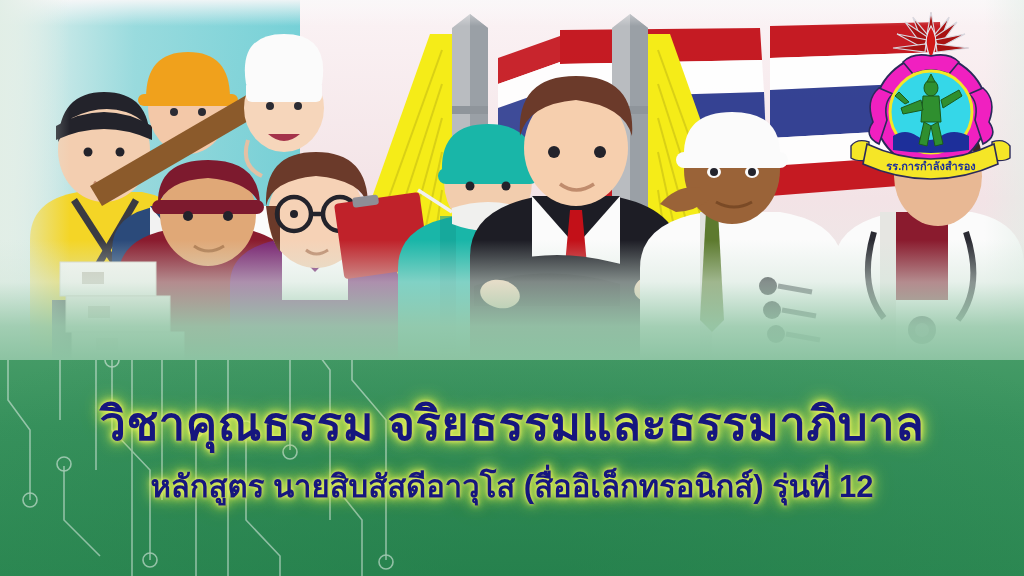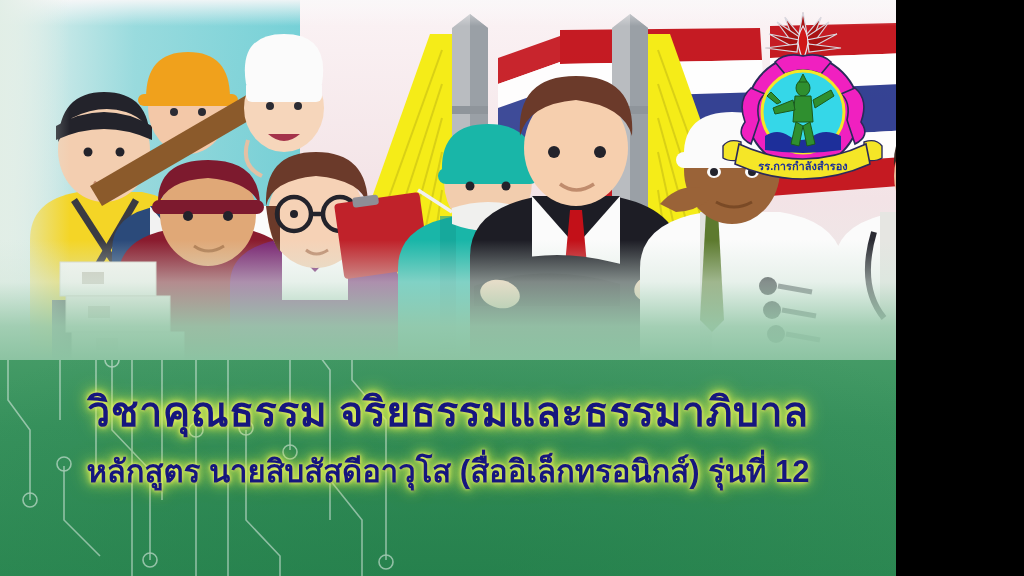--- a/index.html
+++ b/index.html
@@ -3,26 +3,25 @@
 <meta charset="utf-8">
 <title>Course Title Slide</title>
 <style>
   html, body {
     margin: 0;
     padding: 0;
     background: #000;
   }
   #slide {
     position: relative;
-    width: 852px;
+    width: 1024px;
     height: 576px;
     overflow: hidden;
     font-family: "Liberation Sans", "DejaVu Sans", sans-serif;
     background: linear-gradient(160deg, #cfe4d4 0%, #9ecbae 18%, #5aa875 42%, #3d9760 62%, #2f8b55 82%, #2c8752 100%);
-    padding-left: 44px;
   }
 
   
   .bg-green {
     position: absolute;
     inset: 0;
     background:
       radial-gradient(120% 90% at 50% 105%, rgba(30,120,70,0.55) 0%, rgba(30,120,70,0.0) 60%),
       linear-gradient(180deg, #e7f2ea 0%, #bedcc8 12%, #7db894 30%, #4fa26e 52%, #38925d 74%, #2e8a54 100%);
   }
@@ -85,32 +84,32 @@
 
   
   .title-block {
     position: absolute;
     left: 0;
     right: 0;
     top: 382px;
     text-align: center;
   }
   .title-main {
-    font-size: 41px;
+    font-size: 47px;
     font-weight: bold;
     color: #16167e;
     letter-spacing: .5px;
     line-height: 1.12;
     text-shadow:
       0 0 3px #f2f76a,
       0 0 7px #eef75c,
       0 0 13px #d8ef4a,
       0 0 20px rgba(220,245,70,.75),
       1px 1px 0 rgba(10,10,60,.35);
-    margin: 8px 0 18px 0;
+    margin: 16px 0 18px 0;
   }
   .title-sub {
     font-size: 31px;
     font-weight: bold;
     color: #16167e;
     line-height: 1.15;
     text-shadow:
       0 0 3px #f2f76a,
       0 0 7px #eef75c,
       0 0 13px #d8ef4a,

